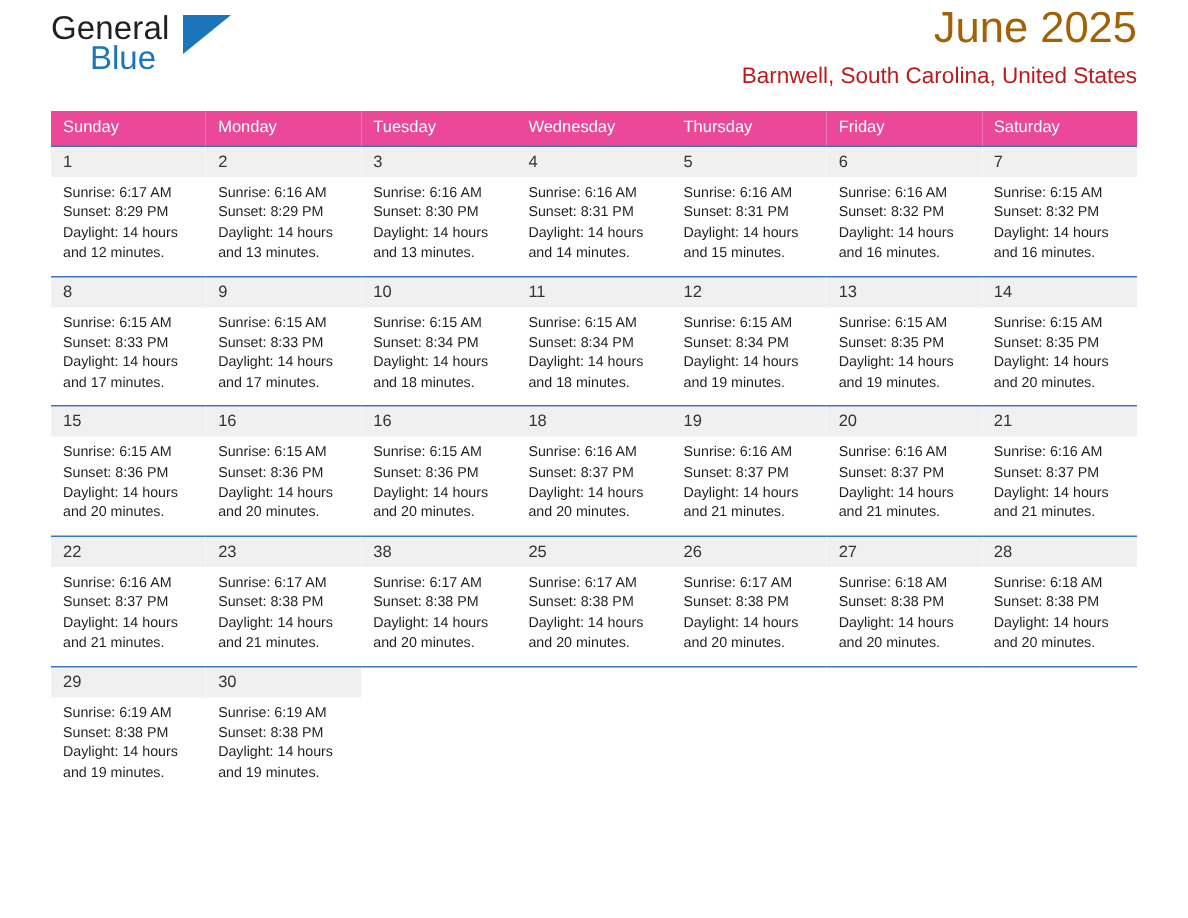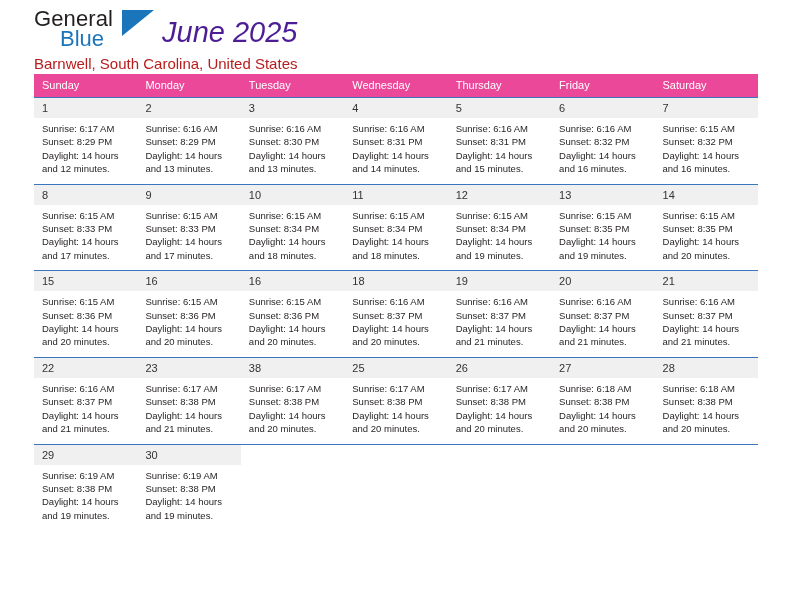--- a/index.html
+++ b/index.html
@@ -23,21 +23,20 @@
     padding: 0 34px;
   }
 
   
   .header {
     position: relative;
     height: 74px;
     display: flex;
     align-items: flex-start;
     justify-content: space-between;
-    flex-direction: column;
   }
   .brand {
     position: relative;
     margin-top: 6px;
     width: 120px;
     height: 54px;
     user-select: none;
   }
   .brand-general {
     position: absolute;
@@ -66,25 +65,24 @@
     border-bottom: 26px solid transparent;
   }
 
   .title-block {
     text-align: right;
     padding-top: 2px;
   }
   .cal-title {
     font-size: 29px;
     font-weight: normal;
-    color: #4c1d95;
+    color: #a16207;
     line-height: 34px;
     margin: 0;
     white-space: nowrap;
-    font-style: italic;
   }
   .cal-subtitle {
     font-size: 15px;
     color: #b91c1c;
     line-height: 20px;
     margin: 5px 0 0 0;
     white-space: nowrap;
   }
 
   

